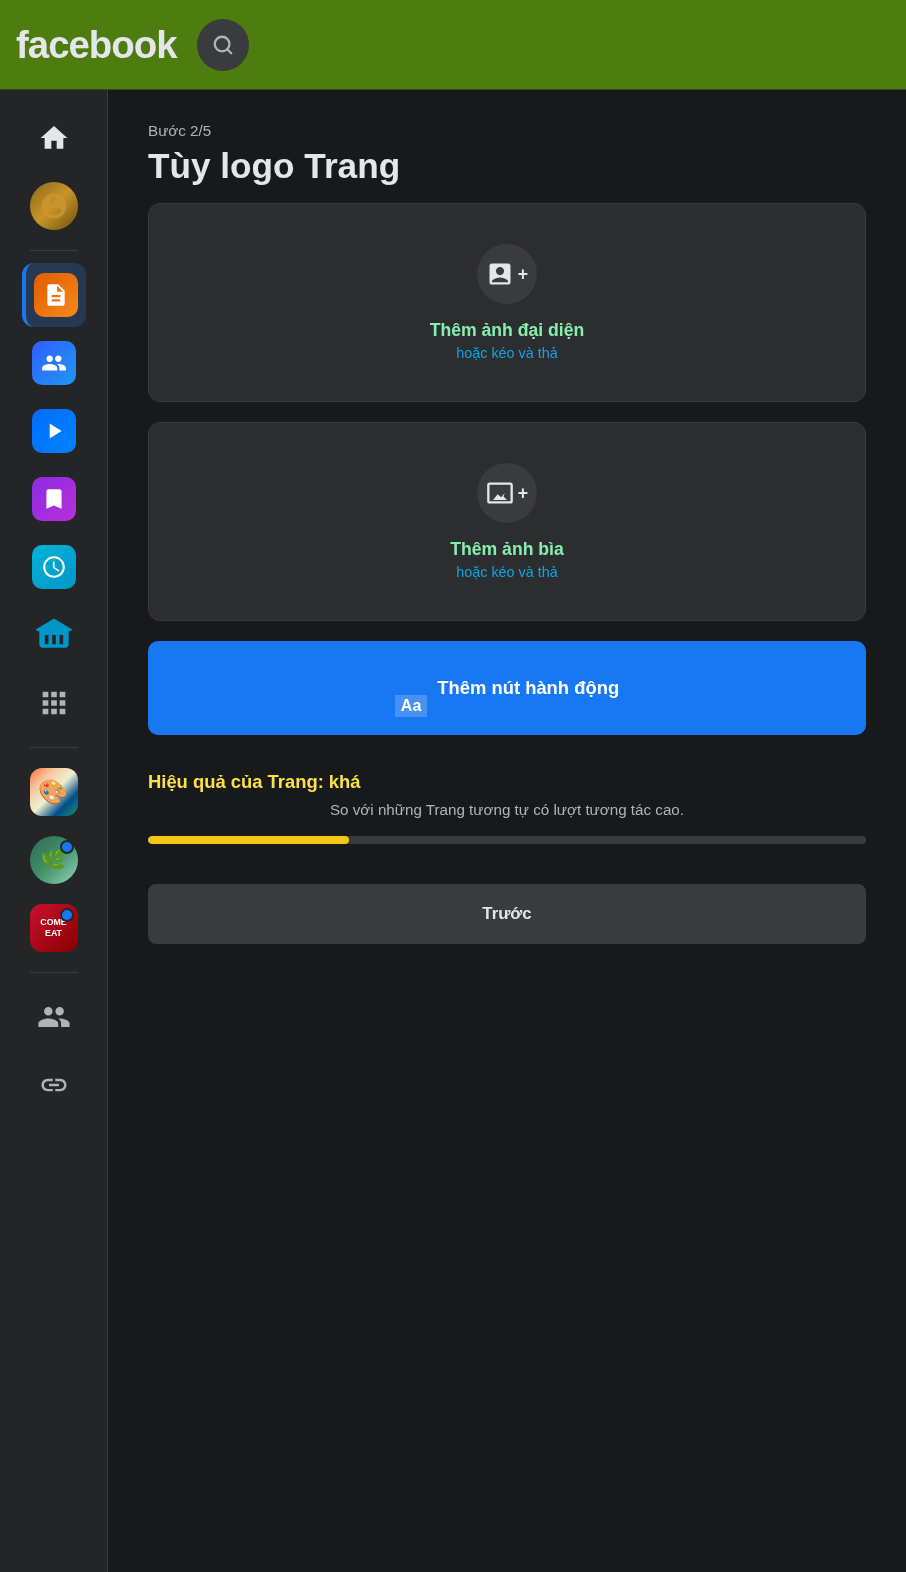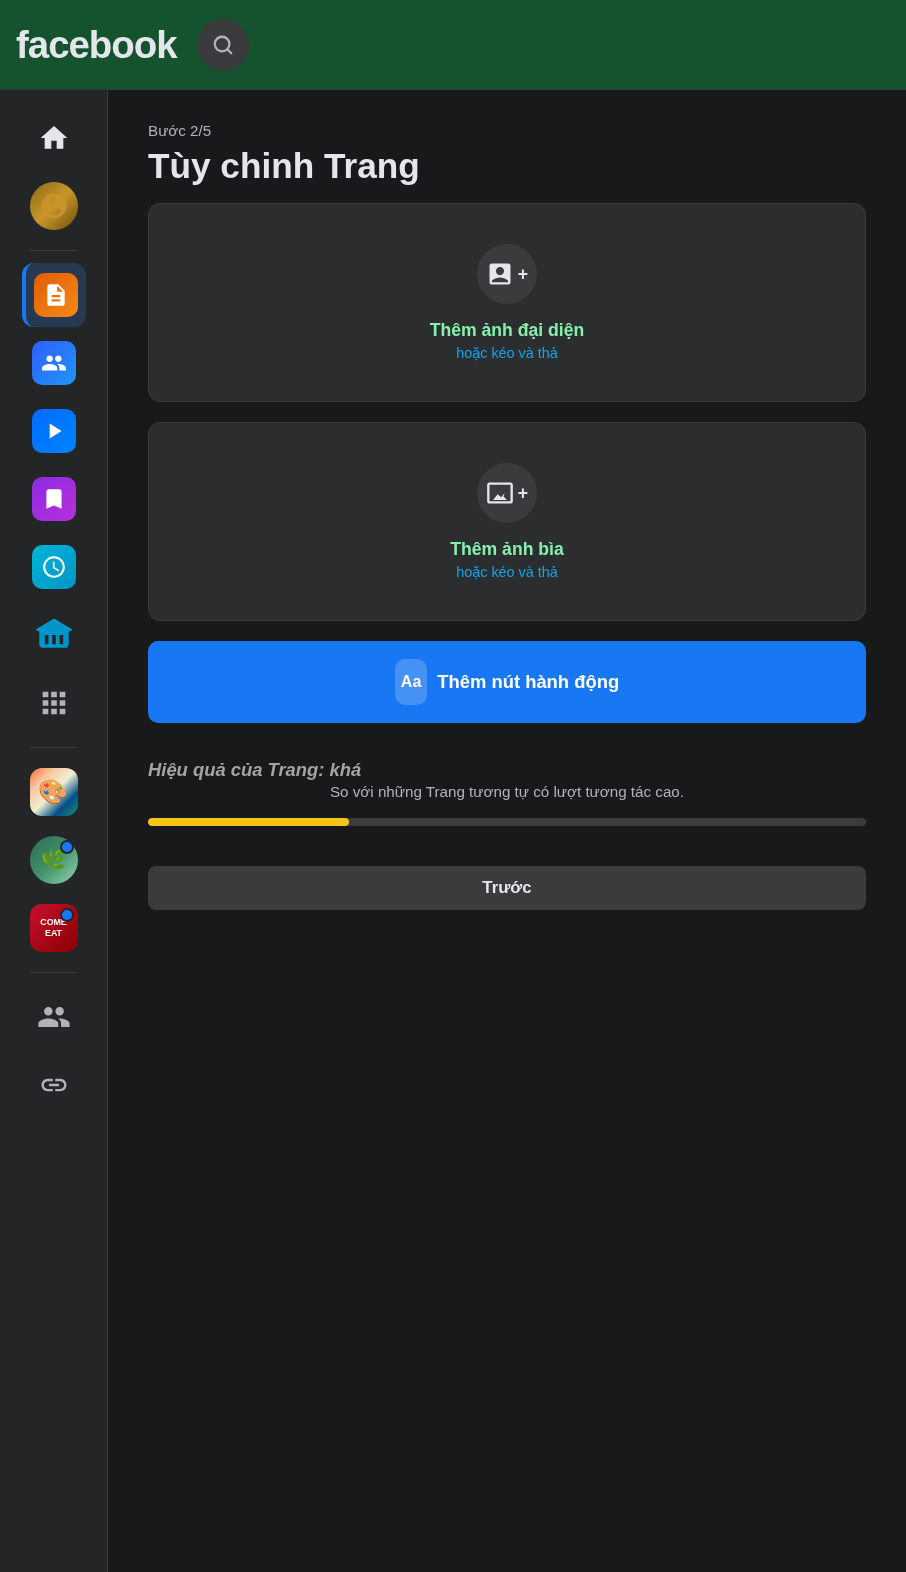--- a/index.html
+++ b/index.html
@@ -7,21 +7,21 @@
       background: #18191a;
       color: #e4e6eb;
       font-family: -apple-system, BlinkMacSystemFont, 'Segoe UI', Helvetica, Arial, sans-serif;
       min-height: 1572px;
       width: 906px;
       overflow-x: hidden;
     }
 
     
     .header {
-      background: #14532d;
+      background: #4d7c0f;
       display: flex;
       align-items: center;
       padding: 9px 16px;
       height: 90px;
       border-bottom: 1px solid #3a3b3c;
     }
     .header-logo {
       font-size: 2.4rem;
       font-weight: 700;
       color: #e4e6eb;
@@ -180,34 +180,34 @@
       cursor: pointer;
       display: flex;
       align-items: center;
       justify-content: center;
       gap: 10px;
       margin-bottom: 36px;
       transition: background 0.15s;
     }
     .action-btn-icon {
       background: rgba(255,255,255,0.2);
-      border-radius: 10px;
-      padding: 14px 6px;
+      border-radius: 0;
+      padding: 2px 6px;
       font-size: 1rem;
       font-weight: 700;
+      margin-top: 36px;
     }
 
     
     .effectiveness-section { margin-top: 0; }
     .effectiveness-title {
       font-size: 1.15rem;
       font-weight: 700;
-      color: #a3a3a3;
-      margin-bottom: 0;
-      font-style: italic;
+      color: #fde047;
+      margin-bottom: 6px;
     }
     .effectiveness-desc {
       font-size: 0.95rem;
       color: #b0b3b8;
       margin-bottom: 14px;
       line-height: 1.5;
       text-align: center;
     }
     .progress-bar-container {
       width: 100%;
@@ -224,21 +224,21 @@
       width: 28%;
     }
 
     
     .bottom-buttons {
       display: flex;
       gap: 12px;
     }
     .btn-prev {
       flex: 1;
-      padding: 12px;
+      padding: 20px;
       background: #3a3b3c;
       border: none;
       border-radius: 8px;
       color: #e4e6eb;
       font-size: 1.05rem;
       font-weight: 600;
       cursor: pointer;
       transition: background 0.15s;
     }
     .btn-next {
@@ -457,21 +457,21 @@
       <svg width="30" height="30" viewBox="0 0 24 24" fill="#b0b3b8">
         <path d="M3.9 12c0-1.71 1.39-3.1 3.1-3.1h4V7H7c-2.76 0-5 2.24-5 5s2.24 5 5 5h4v-1.9H7c-1.71 0-3.1-1.39-3.1-3.1zM8 13h8v-2H8v2zm9-6h-4v1.9h4c1.71 0 3.1 1.39 3.1 3.1s-1.39 3.1-3.1 3.1h-4V17h4c2.76 0 5-2.24 5-5s-2.24-5-5-5z"></path>
       </svg>
     </div>
 
   </div>
 
   <div class="main">
 
     <div class="step-label">Bước 2/5</div>
-    <h1 class="page-title">Tùy chinh Trang</h1>
+    <h1 class="page-title">Tùy logo Trang</h1>
 
     <div class="upload-area">
       <div class="upload-icon-circle">
         <svg width="28" height="28" viewBox="0 0 24 24" fill="#e4e6eb">
           <path d="M19 3H5c-1.1 0-2 .9-2 2v14c0 1.1.9 2 2 2h14c1.1 0 2-.9 2-2V5c0-1.1-.9-2-2-2zm-7 3c1.93 0 3.5 1.57 3.5 3.5S13.93 13 12 13s-3.5-1.57-3.5-3.5S10.07 6 12 6zm7 13H5v-.23c0-.62.28-1.2.76-1.58C7.47 15.82 9.64 15 12 15s4.53.82 6.24 2.19c.48.38.76.97.76 1.58V19z"></path>
         </svg>
         <span style="font-size:1.1rem;font-weight:700;color:#e4e6eb;margin-left:4px;">+</span>
       </div>
       <div class="upload-title">Thêm ảnh đại diện</div>
       <div class="upload-subtitle">hoặc kéo và thả</div>

